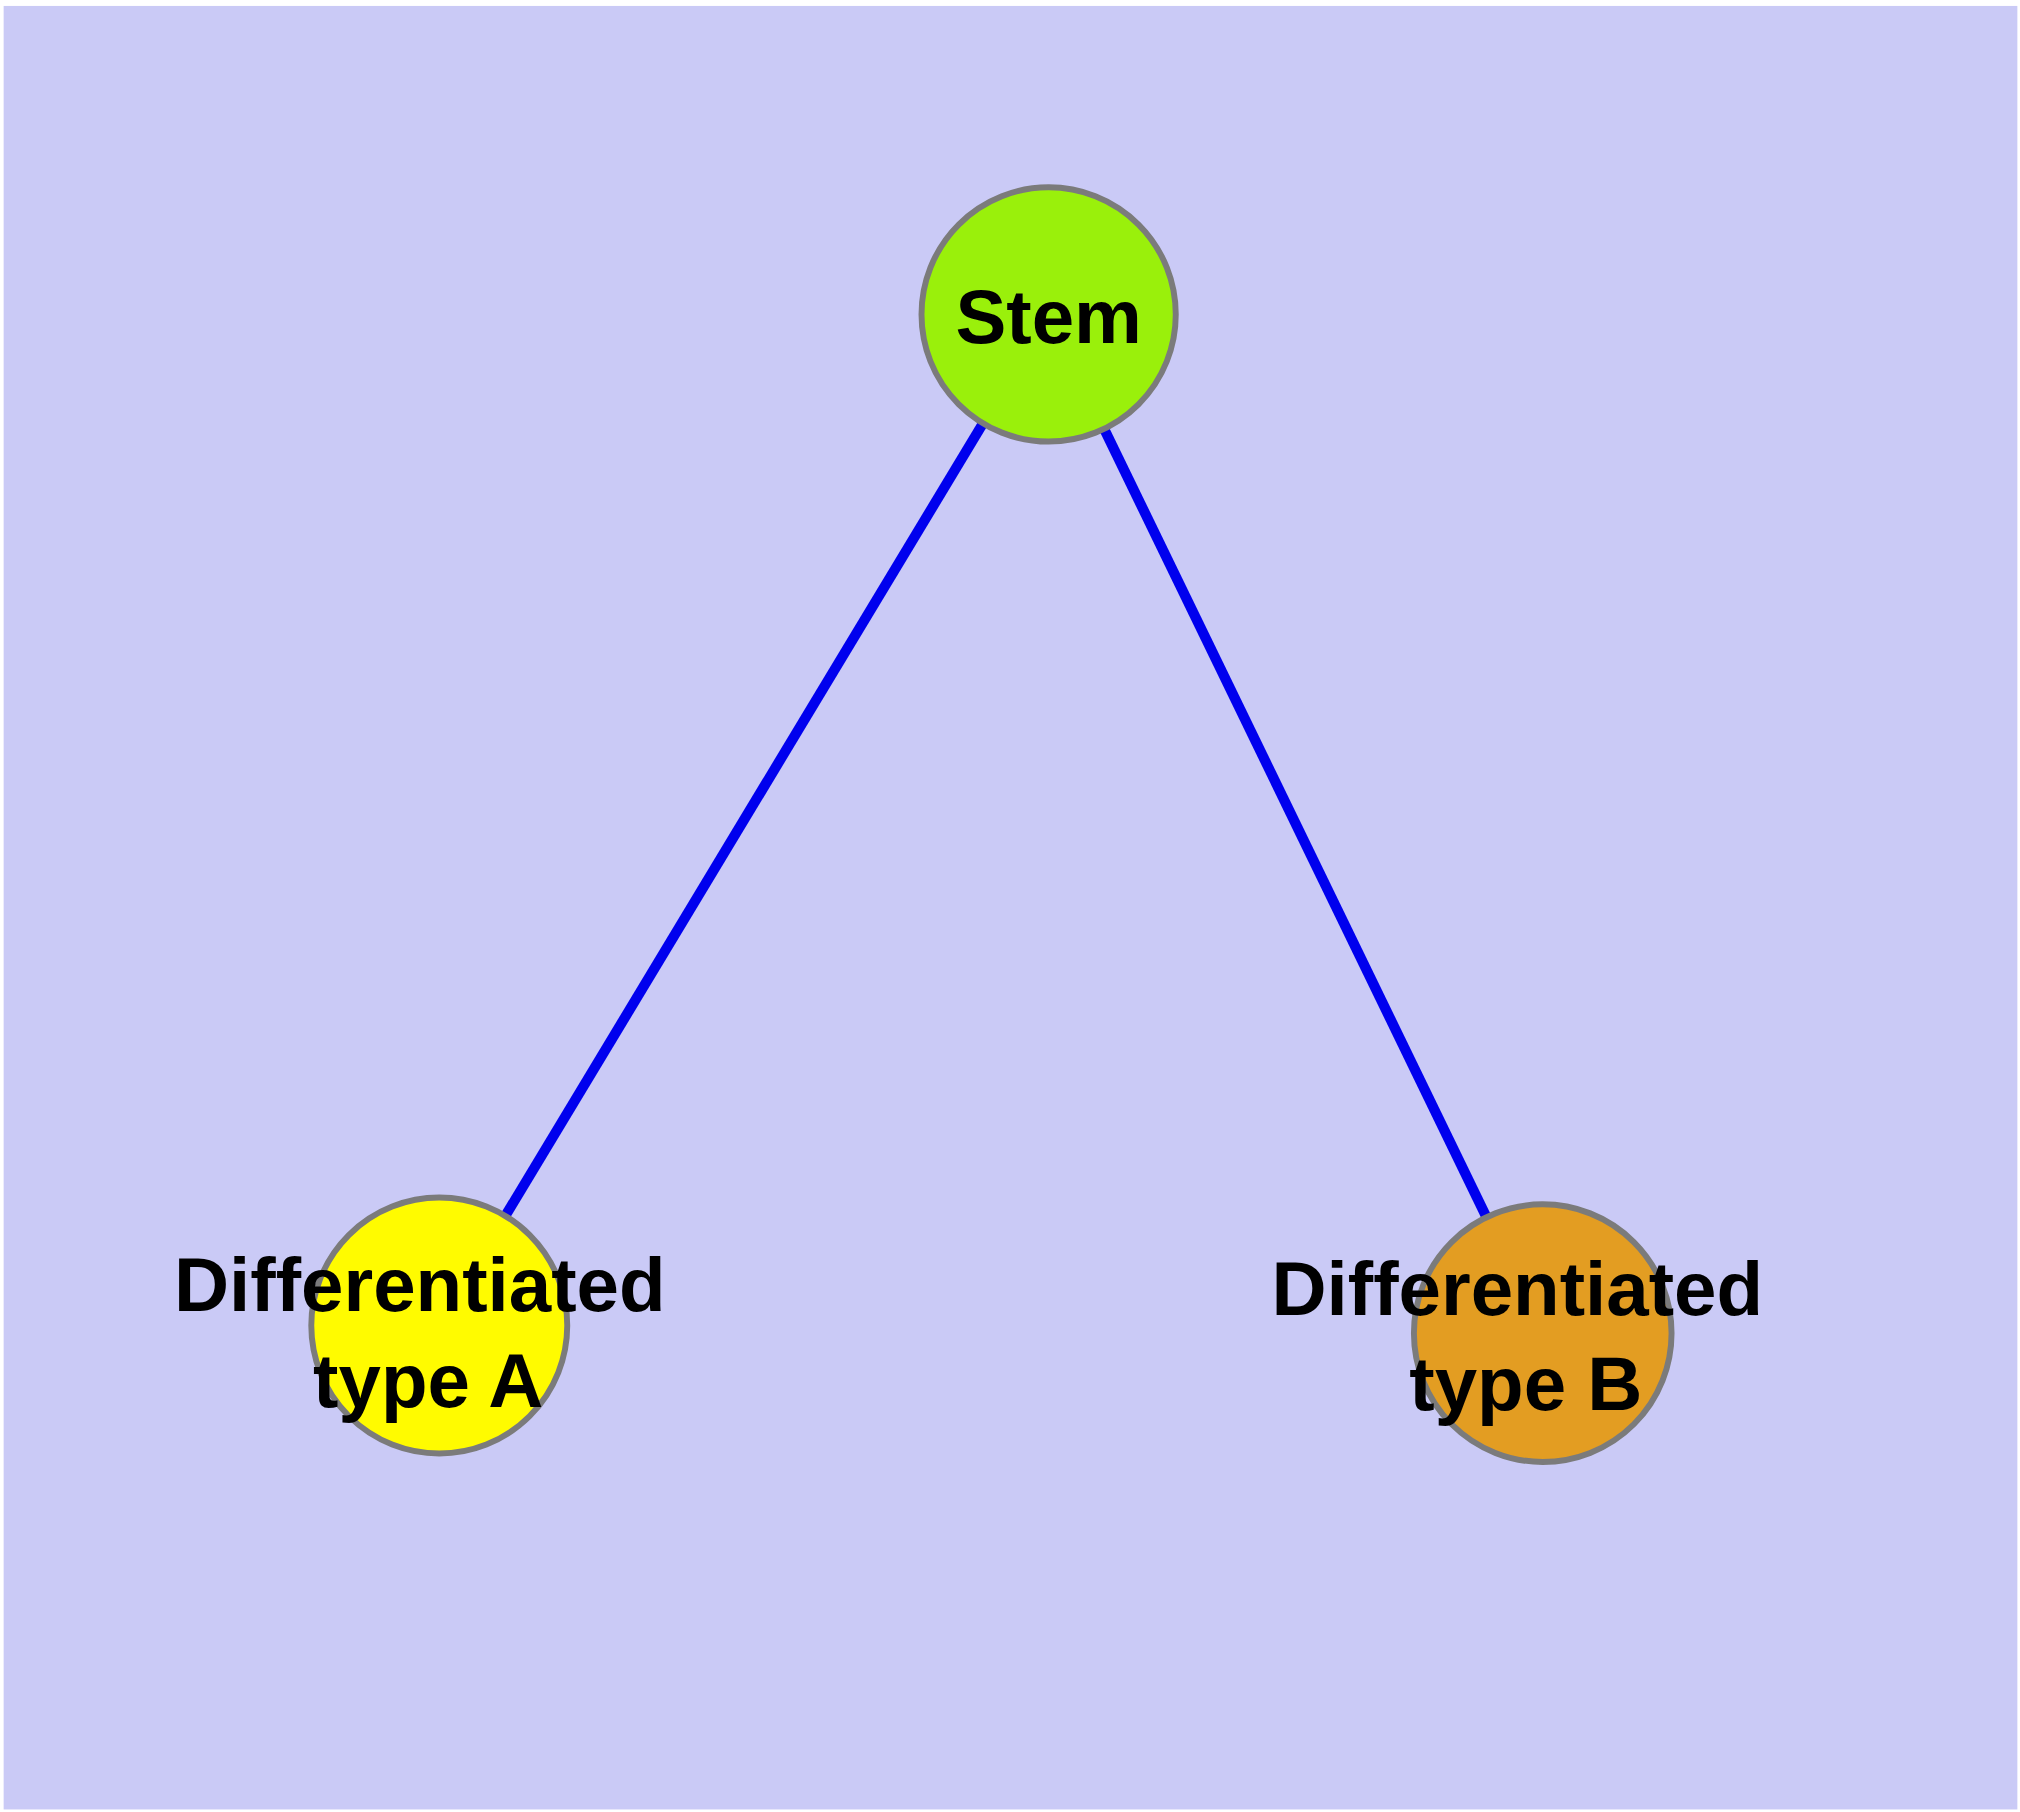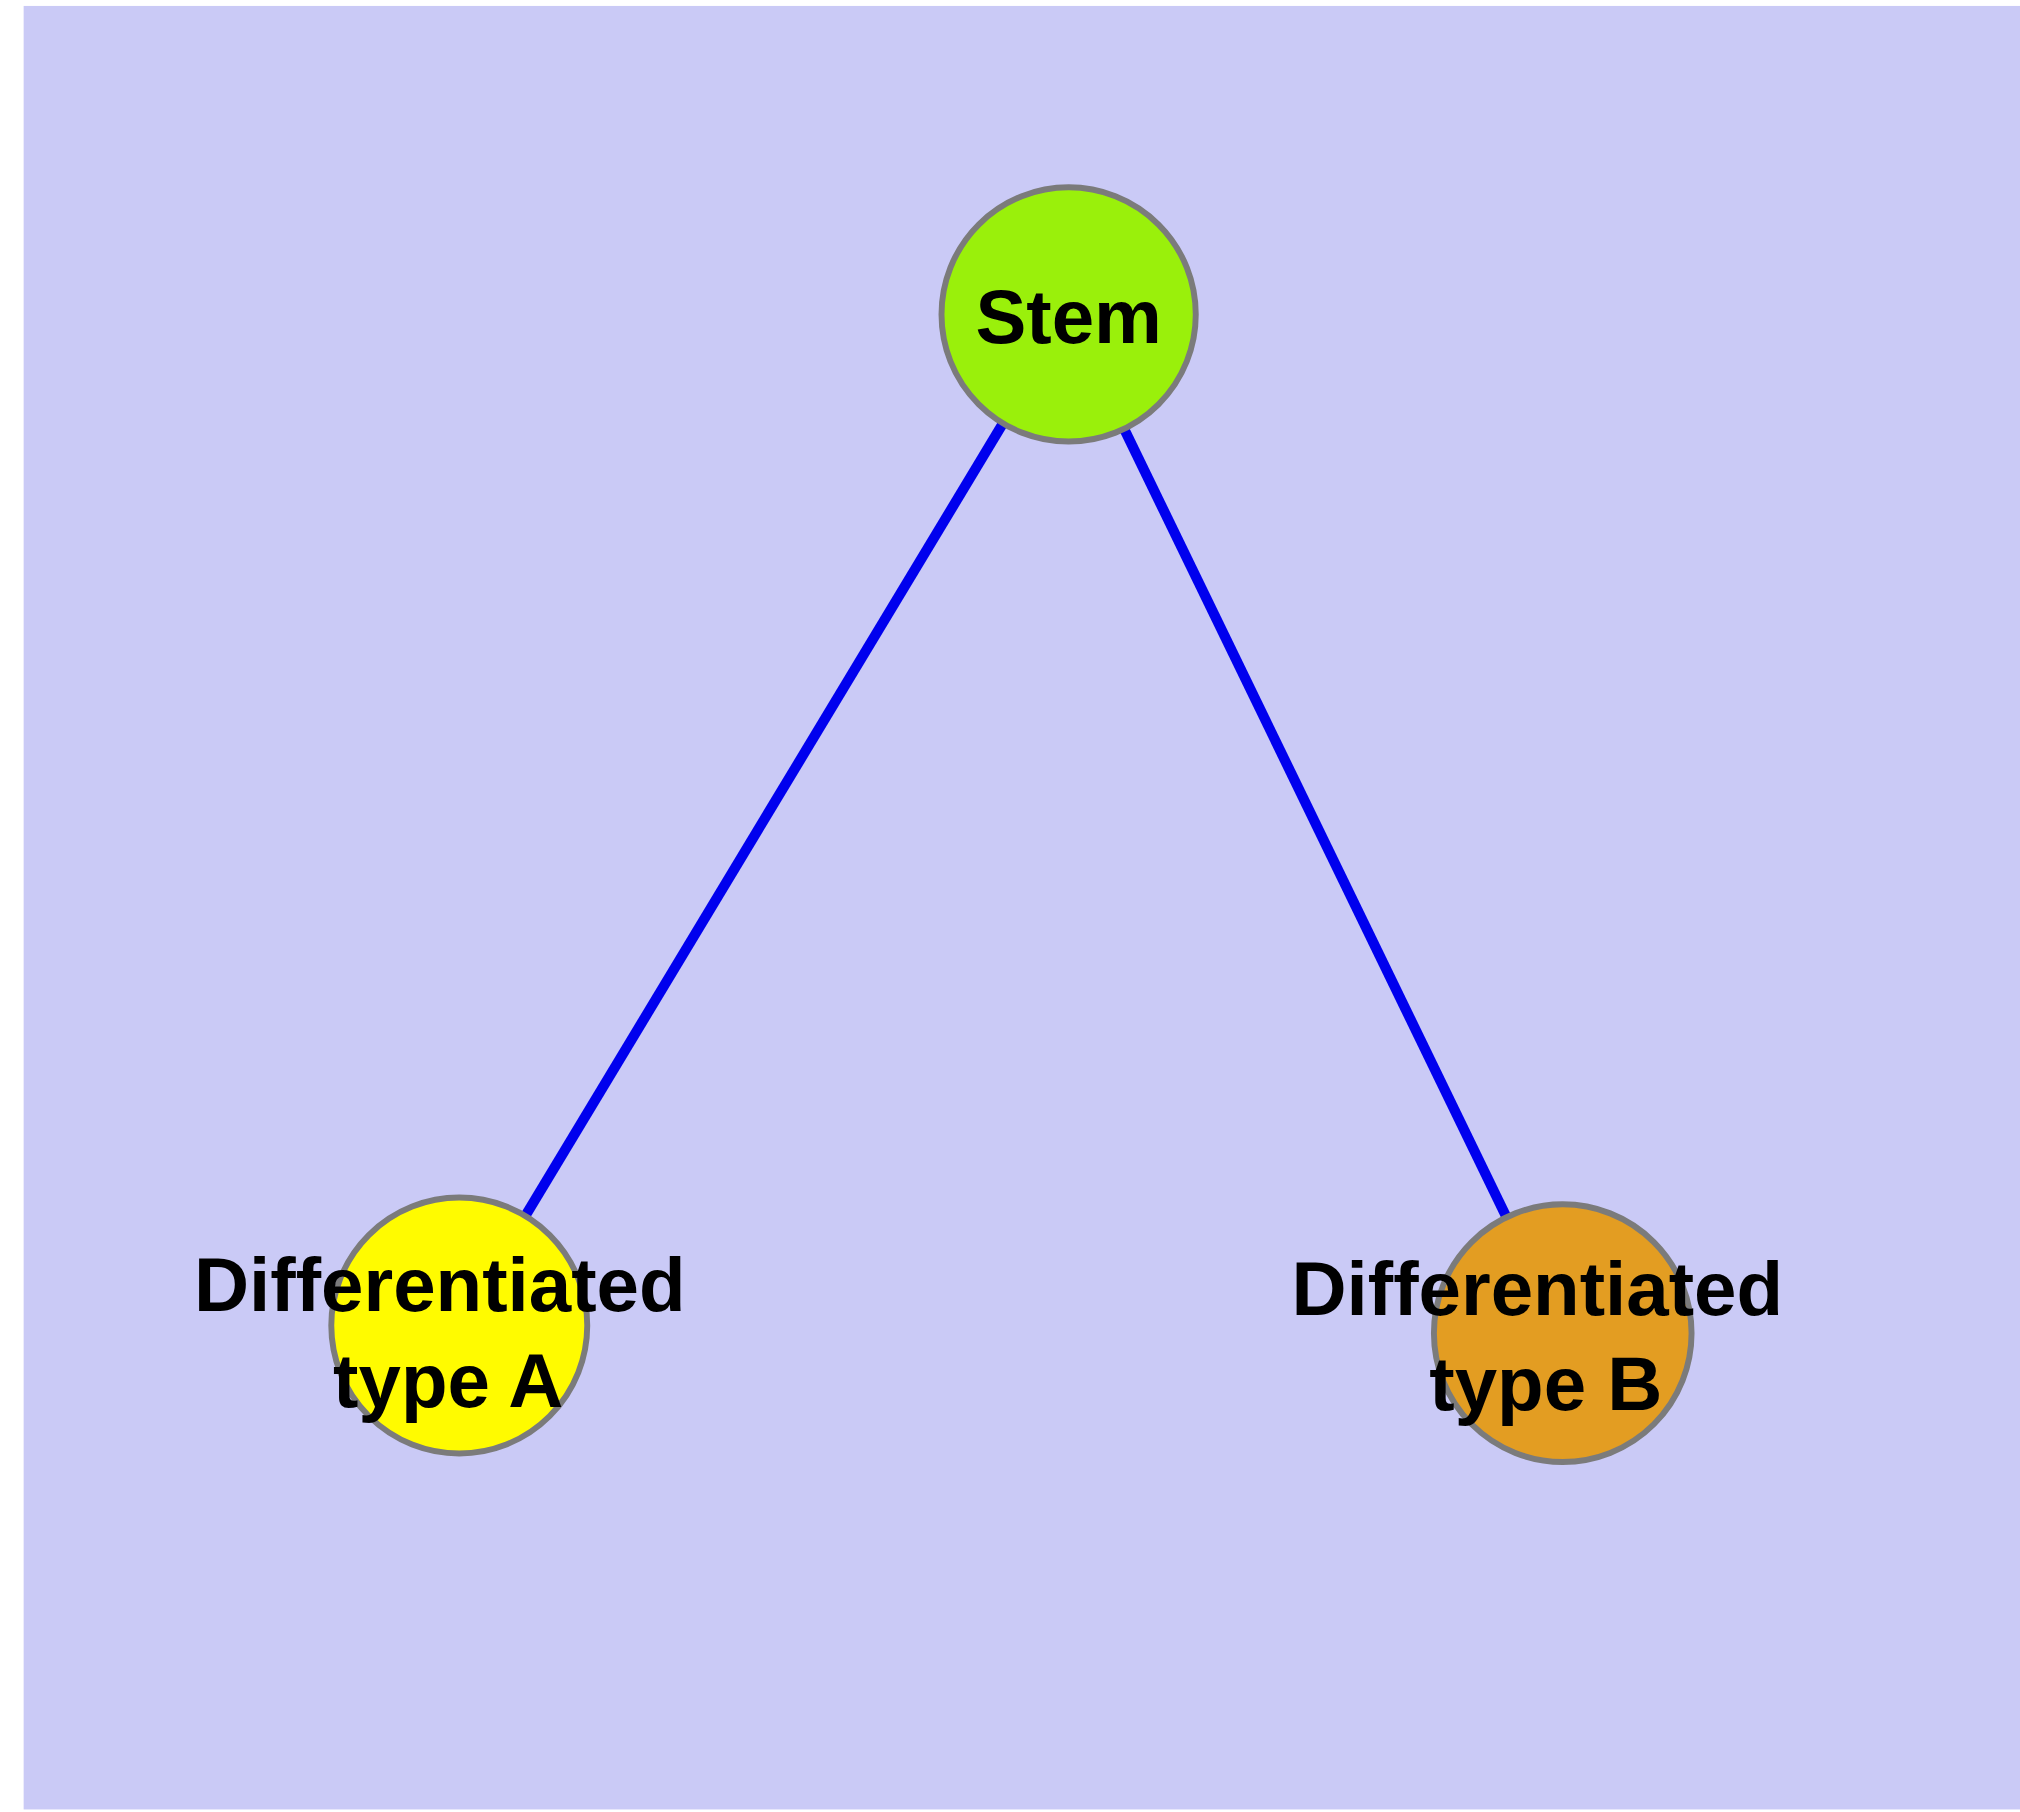--- a/index.html
+++ b/index.html
@@ -7,21 +7,20 @@
     padding: 0;
     background: #ffffff;
     width: 2021px;
     height: 1812px;
     overflow: hidden;
   }
   .diagram-wrap {
     position: relative;
     width: 1623px;
     height: 1812px;
-    padding-left: 20px;
   }
   svg {
     display: block;
     width: 2021px;
     height: 1812px;
   }
   .node-circle {
     stroke: #7b7b7b;
     stroke-width: 7;
   }

